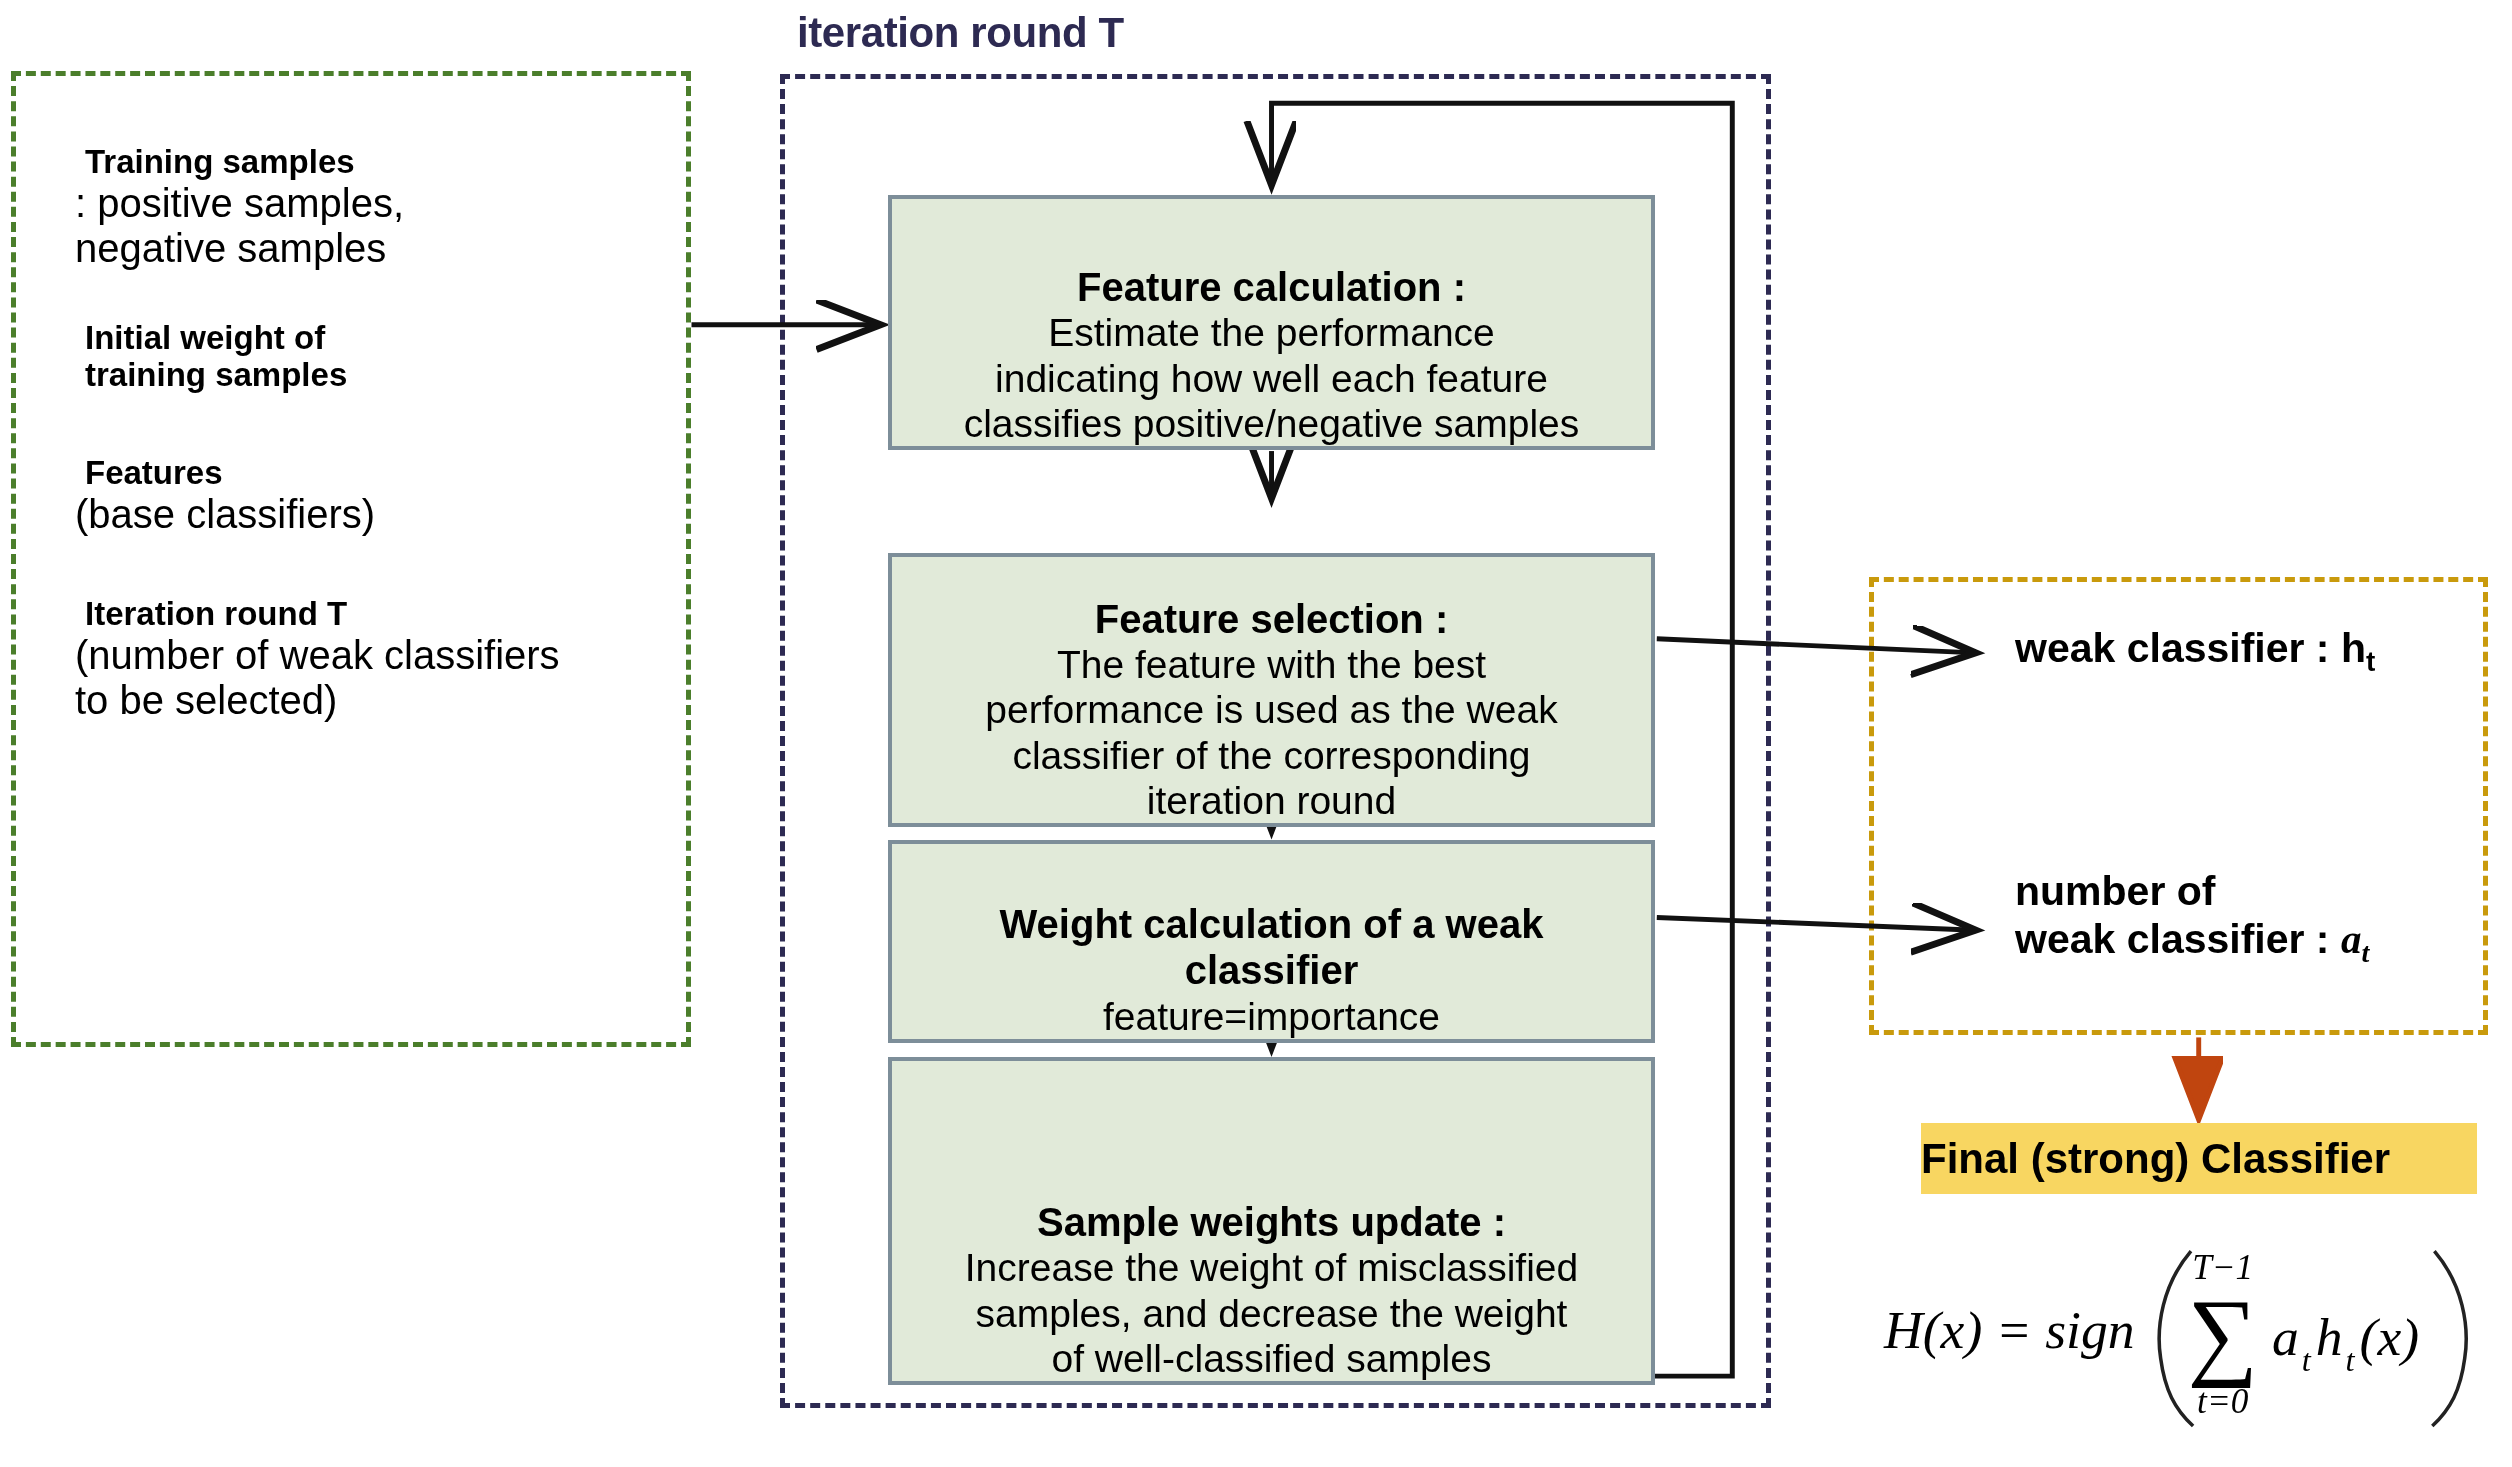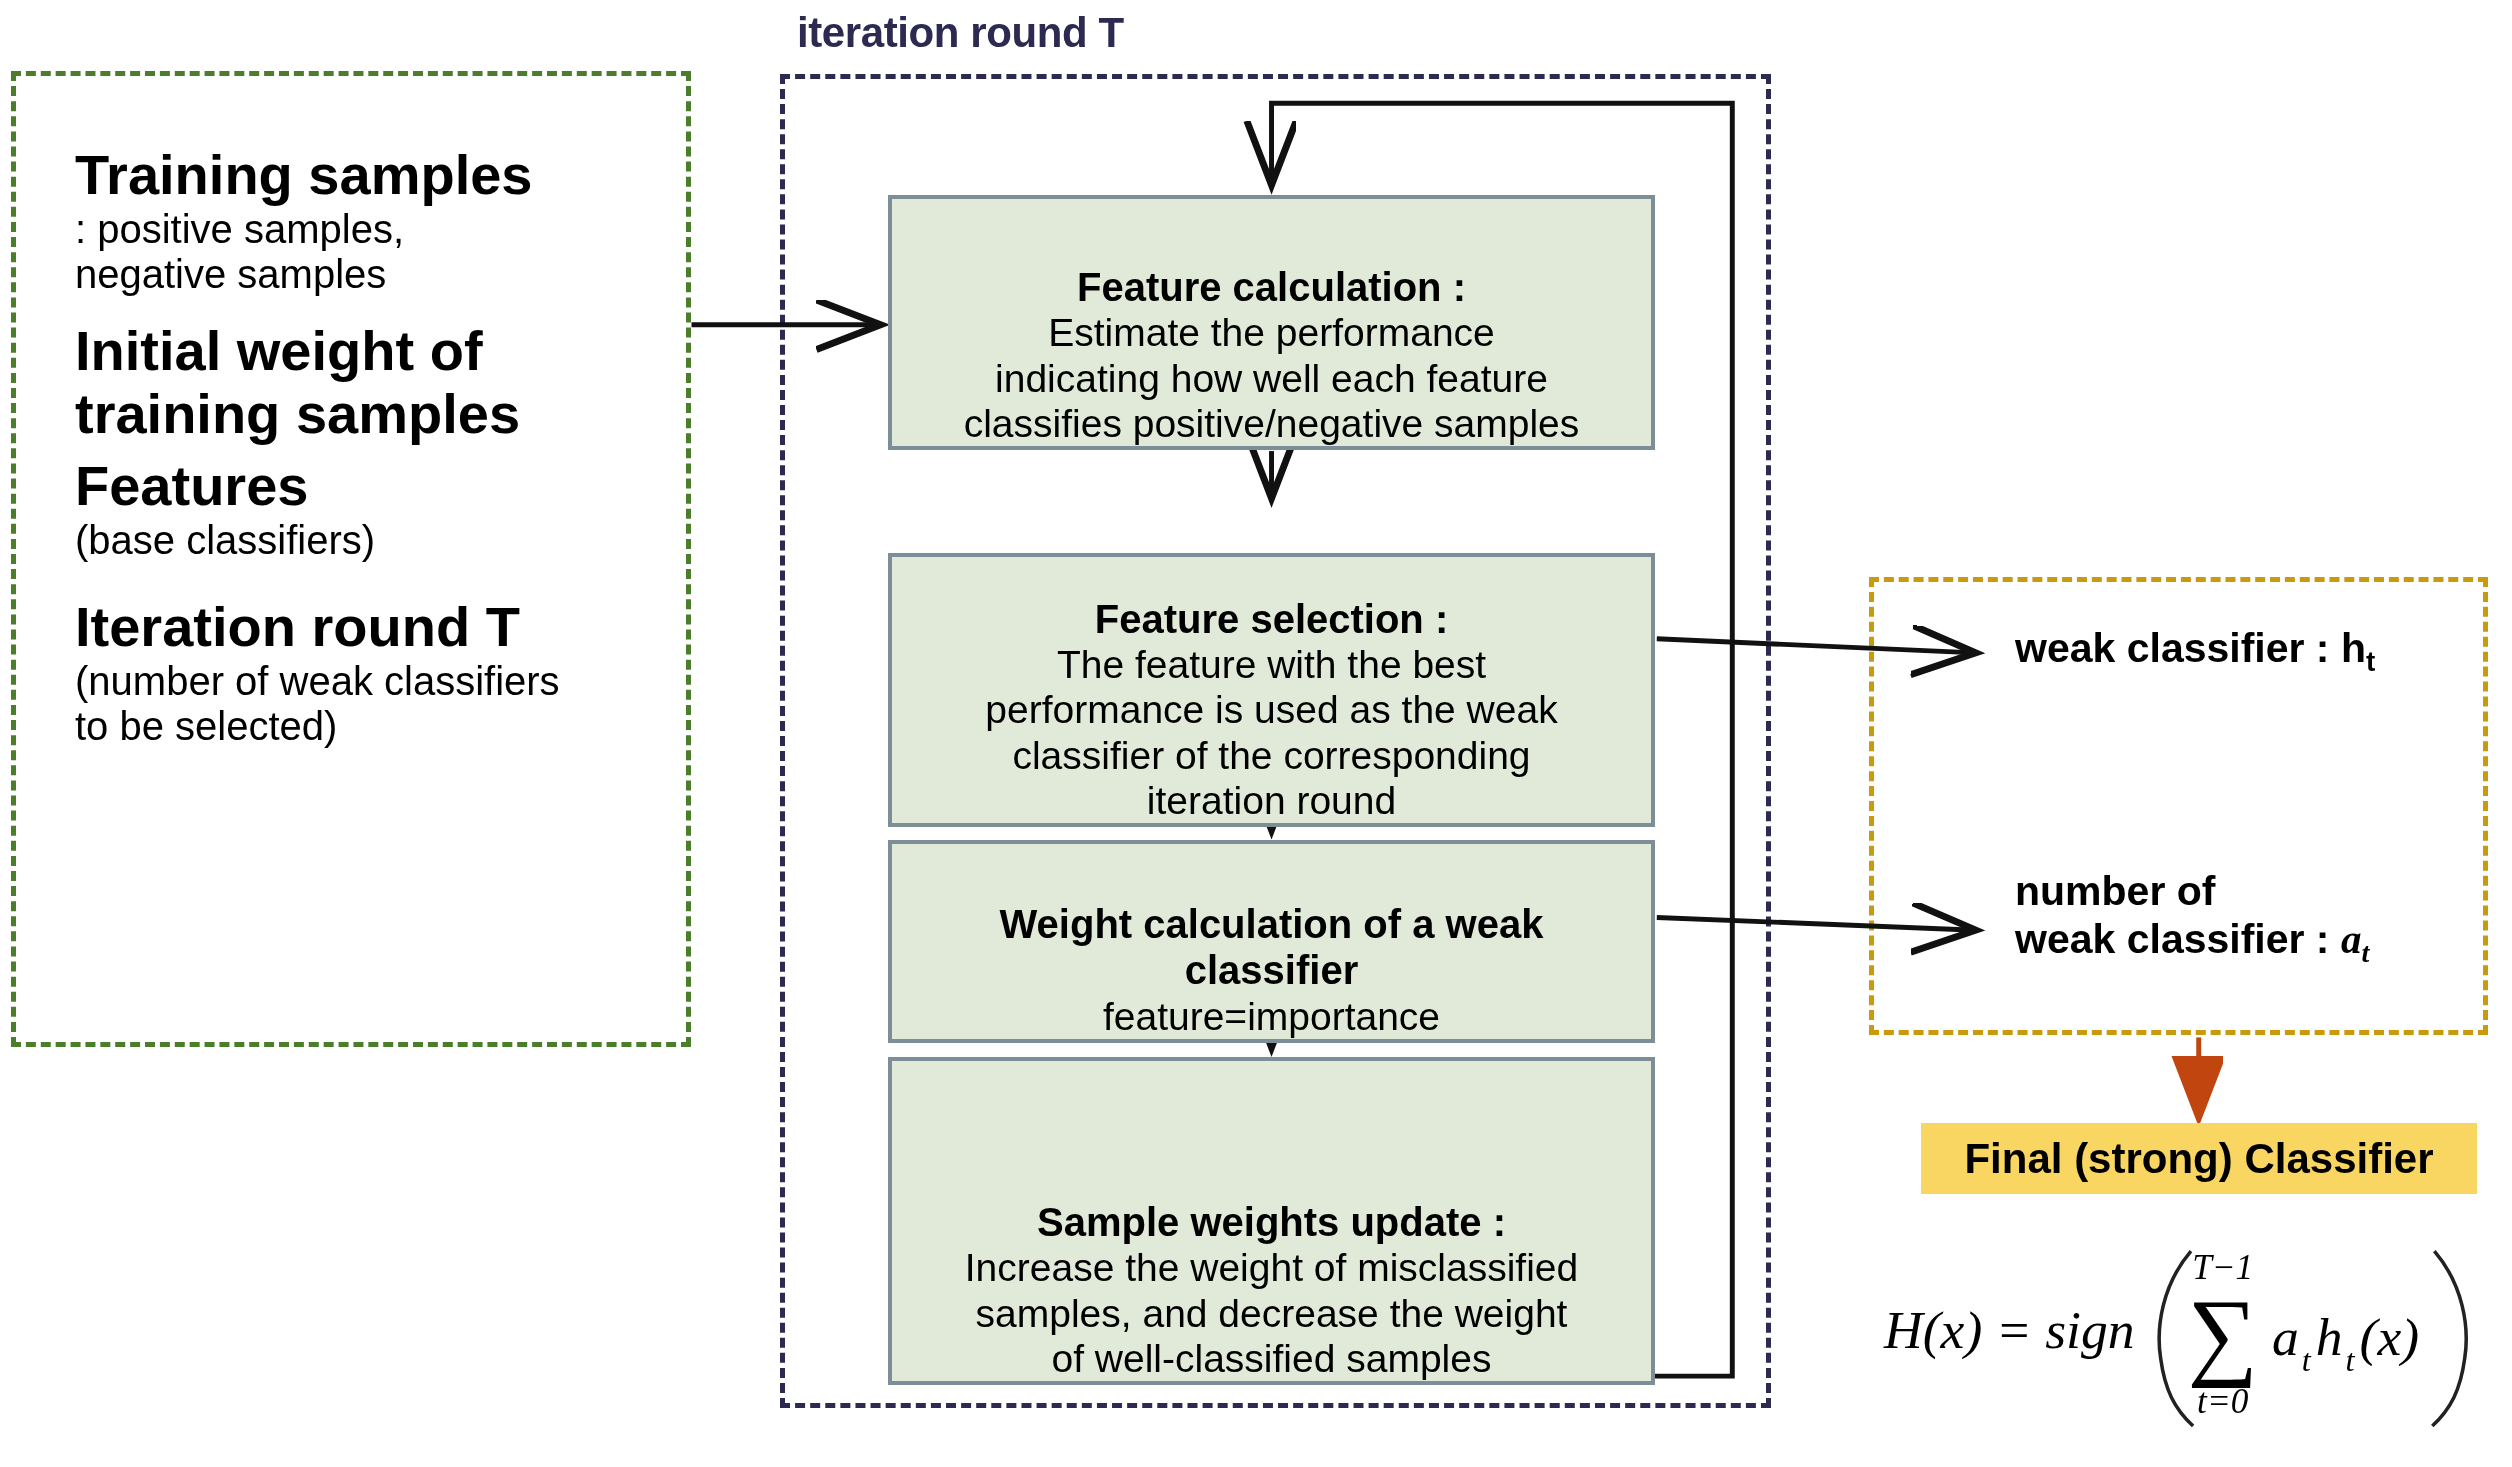--- a/index.html
+++ b/index.html
@@ -14,21 +14,21 @@
     border:5px dashed #2d2a52;box-sizing:border-box;}
   .dash-orange{position:absolute;left:1869px;top:577px;width:619px;height:458px;
     border:5px dashed #c99a0c;box-sizing:border-box;}
 
   .round-title{position:absolute;left:797px;top:8.5px;font-size:42px;font-weight:bold;
     color:#2d2a52;letter-spacing:-0.4px;white-space:nowrap;}
 
   
   .left-list{position:absolute;left:75px;top:144px;width:593px;}
   .blk{margin-bottom:0;}
-  .blk .hd{font-size:56px;font-weight:bold;line-height:1.12;white-space:pre-line;}
+  .blk .hd{font-size:33px;font-weight:bold;line-height:1.12;white-space:pre-line;margin-left:10px;}
   .blk .sb{font-size:40px;font-weight:normal;line-height:1.12;white-space:pre-line;}
   #blk0{position:absolute;left:0;top:0;}
   #blk1{position:absolute;left:0;top:176px;}
   #blk2{position:absolute;left:0;top:311px;}
   #blk3{position:absolute;left:0;top:452px;}
 
   
   .pbox{position:absolute;left:888px;width:767px;background:#e1ead9;
     border:4.2px solid #7d8e99;box-sizing:border-box;
     display:flex;flex-direction:column;align-items:center;justify-content:flex-end;
@@ -47,21 +47,21 @@
   
   .outlab{position:absolute;font-size:41px;font-weight:bold;line-height:1.18;
     white-space:pre-line;}
   #out0{left:2015px;top:624px;}
   #out1{left:2015px;top:867px;}
   .sub{font-size:28px;vertical-align:sub;}
   .ital{font-style:italic;font-family:"Liberation Serif",serif;}
 
   
   .yellowbar{position:absolute;left:1921px;top:1123px;width:556px;height:71px;
-    background:#f8d661;display:flex;align-items:center;justify-content:center;}
+    background:#f8d661;display:flex;align-items:center;justify-content:flex-start;}
   .yellowbar span{font-size:42px;font-weight:bold;white-space:nowrap;}
 
   .formula{position:absolute;left:1877px;top:1210px;width:635px;height:226px;
     display:flex;align-items:center;justify-content:center;}
   .formula svg{overflow:visible;}
   .fserif{font-family:"Liberation Serif",serif;font-style:italic;}
 </style>
 </head>
 <body>
 

